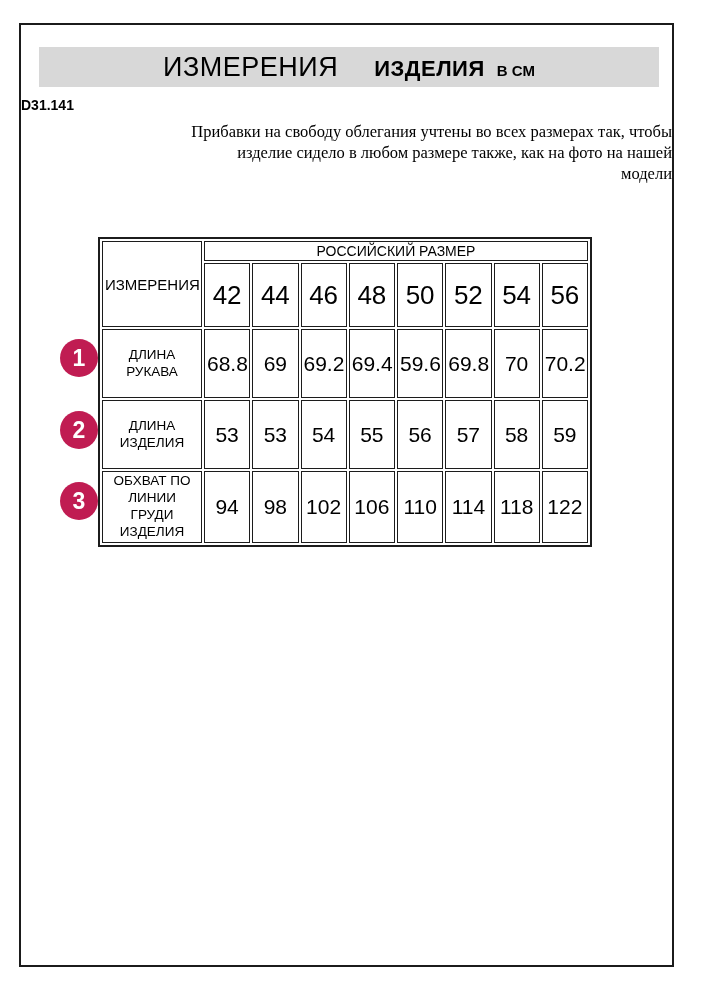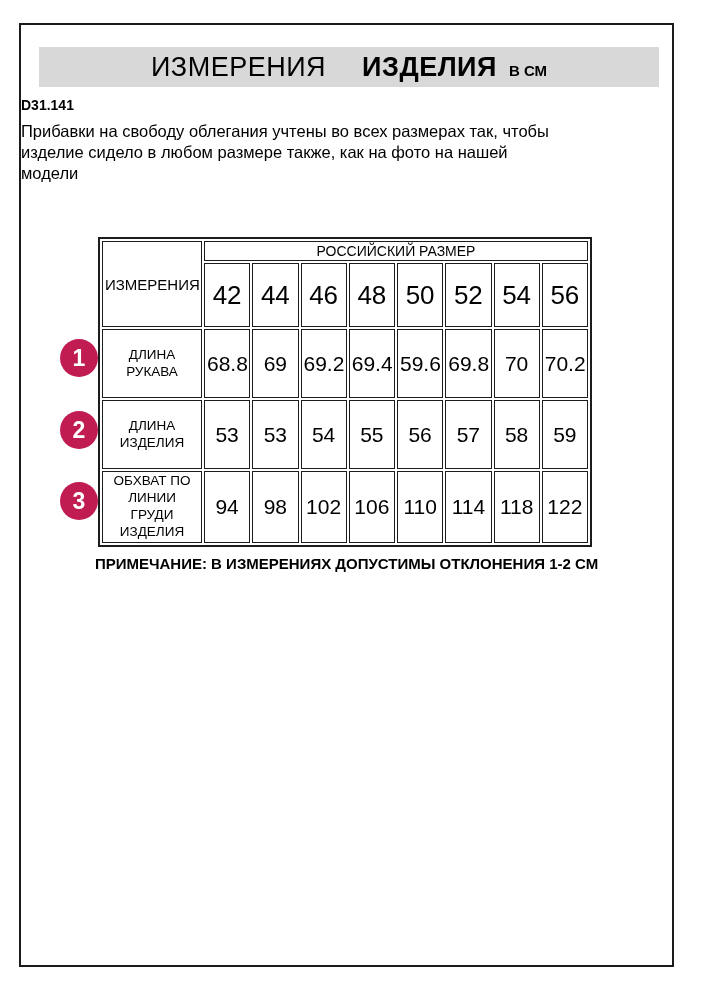--- a/index.html
+++ b/index.html
@@ -36,21 +36,21 @@
     justify-content: center;
     padding-top: 5px;
   }
   .title-main {
     font-size: 27px;
     font-weight: 400;
     letter-spacing: 0.5px;
     white-space: nowrap;
   }
   .title-bold {
-    font-size: 27px;
+    font-size: 22px;
     font-weight: 700;
     letter-spacing: 0.5px;
     margin-left: 36px;
     white-space: nowrap;
   }
   .title-unit {
     font-size: 15px;
     font-weight: 700;
     margin-left: 12px;
     white-space: nowrap;
@@ -62,24 +62,25 @@
     width: 100%;
     text-align: left;
     font-size: 14px;
     font-weight: 700;
   }
   .description {
     position: absolute;
     left: 0;
     top: 96px;
     width: 100%;
-    text-align: left;
+    text-align: right;
     font-size: 16.5px;
     line-height: 21px;
     font-weight: 400;
+    font-family: Liberation Serif, serif;
   }
   .size-table {
     position: absolute;
     left: 77px;
     top: 212px;
     width: 494px;
     border-collapse: separate;
     border-spacing: 2px;
     border: 2px solid #1c1c1c;
     table-layout: fixed;
@@ -203,16 +204,15 @@
           <td class="value-cell">118</td>
           <td class="value-cell">122</td>
         </tr>
       </tbody>
     </table>
 
     <div class="marker marker-1" style="background: rgb(192, 28, 82);">1</div>
     <div class="marker marker-2" style="background: rgb(192, 28, 82);">2</div>
     <div class="marker marker-3" style="background: rgb(192, 28, 82);">3</div>
 
-    <div class="note">ПРИМЕЧАНИЕ: В ИЗМЕРЕНИЯХ ДОПУСТИМЫ ОТКЛОНЕНИЯ 1-2 СМ</div>
 
   </div>
 </div>
 
 </body></html>

